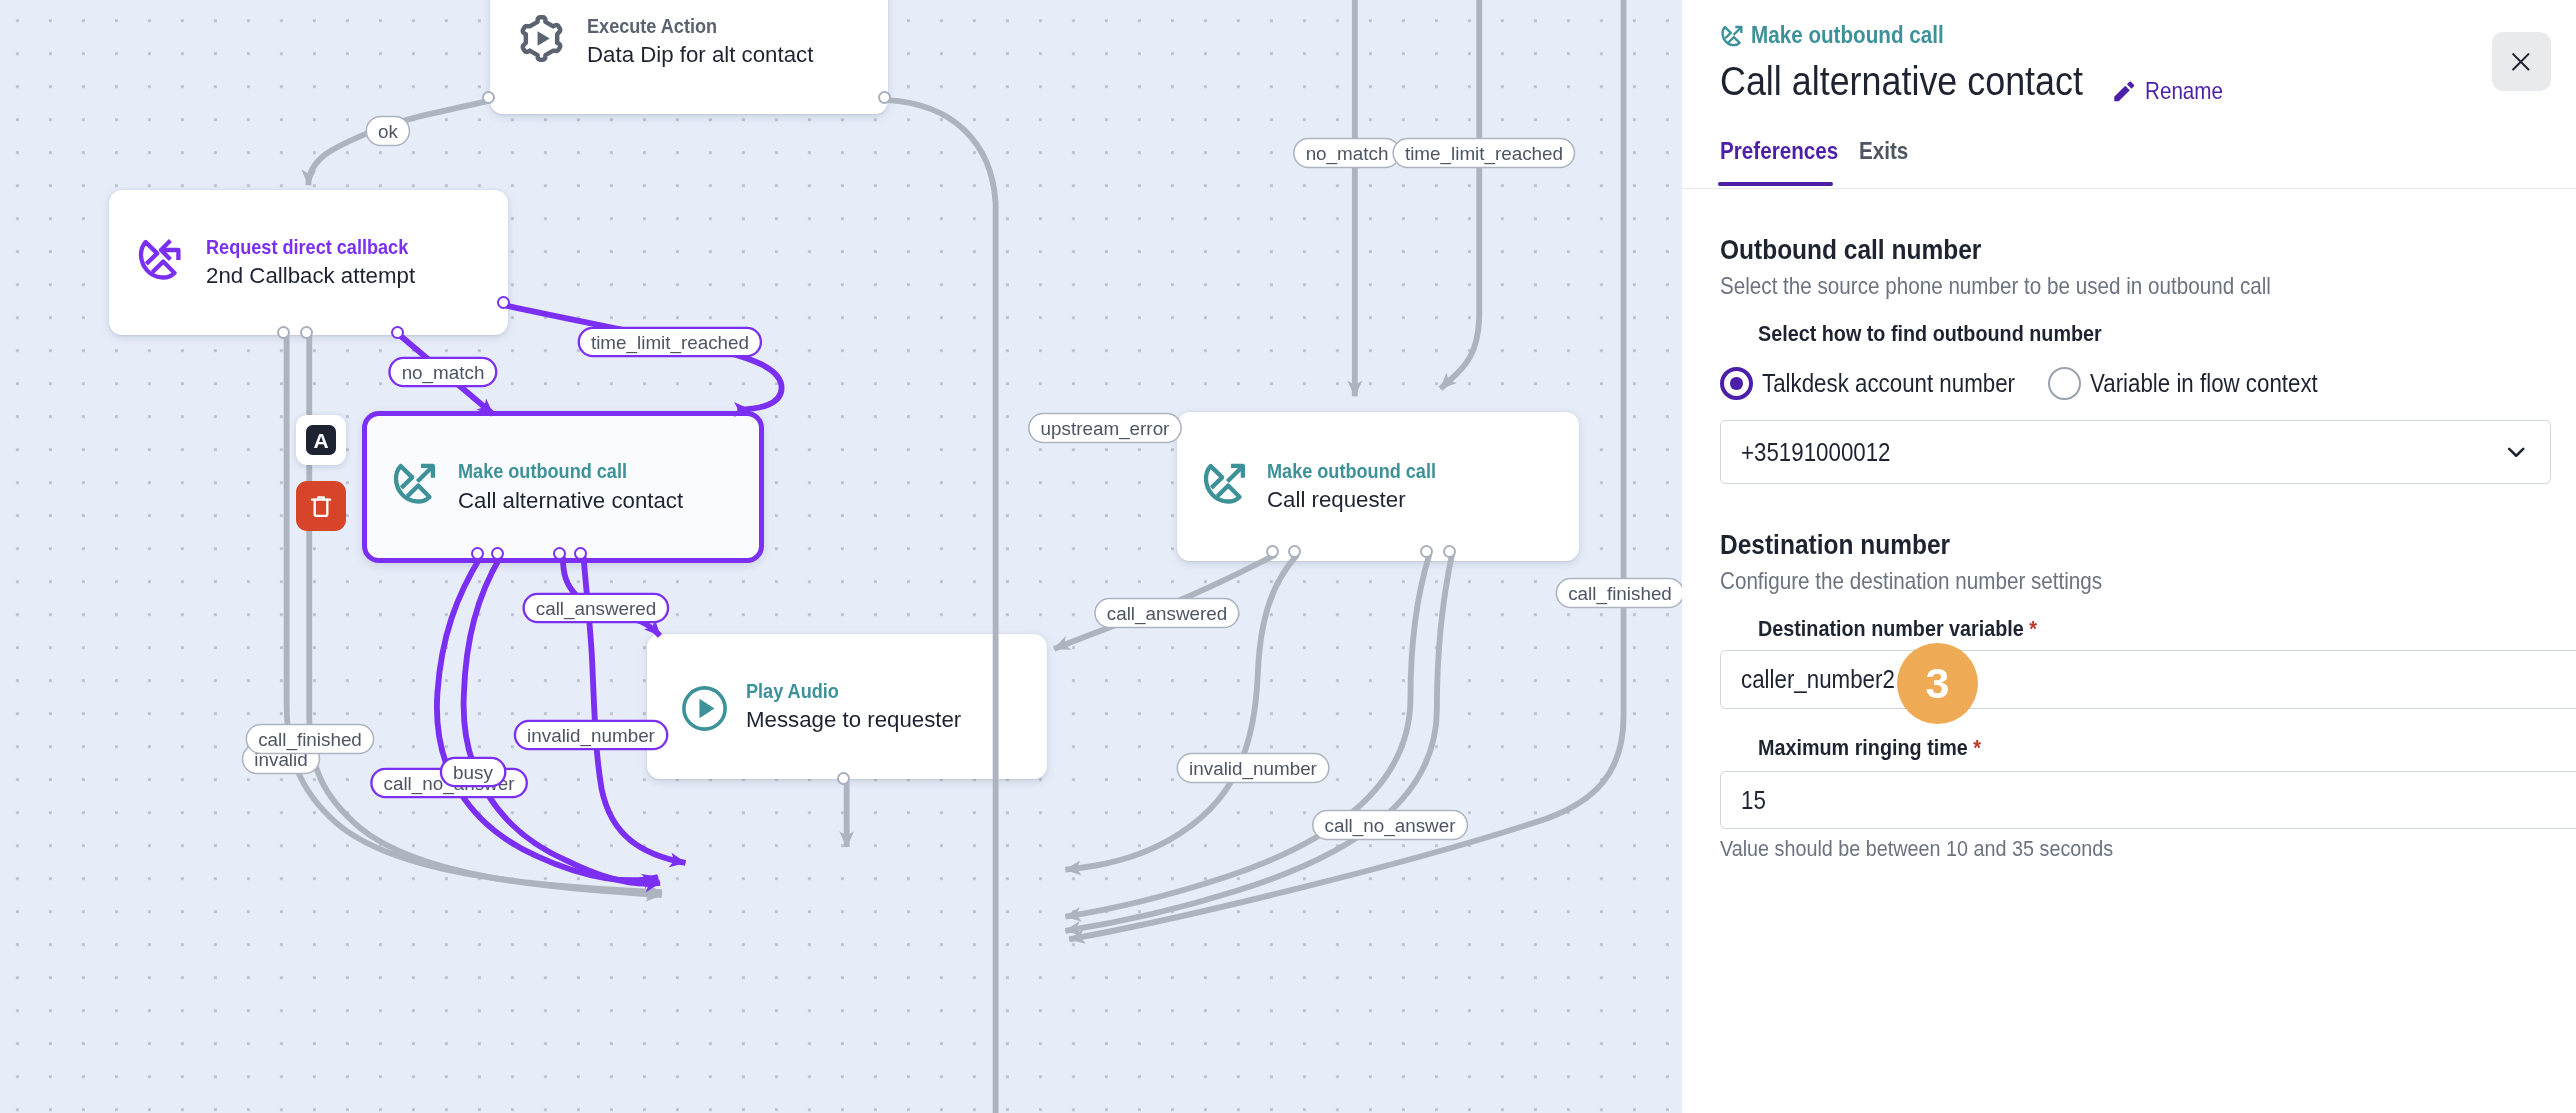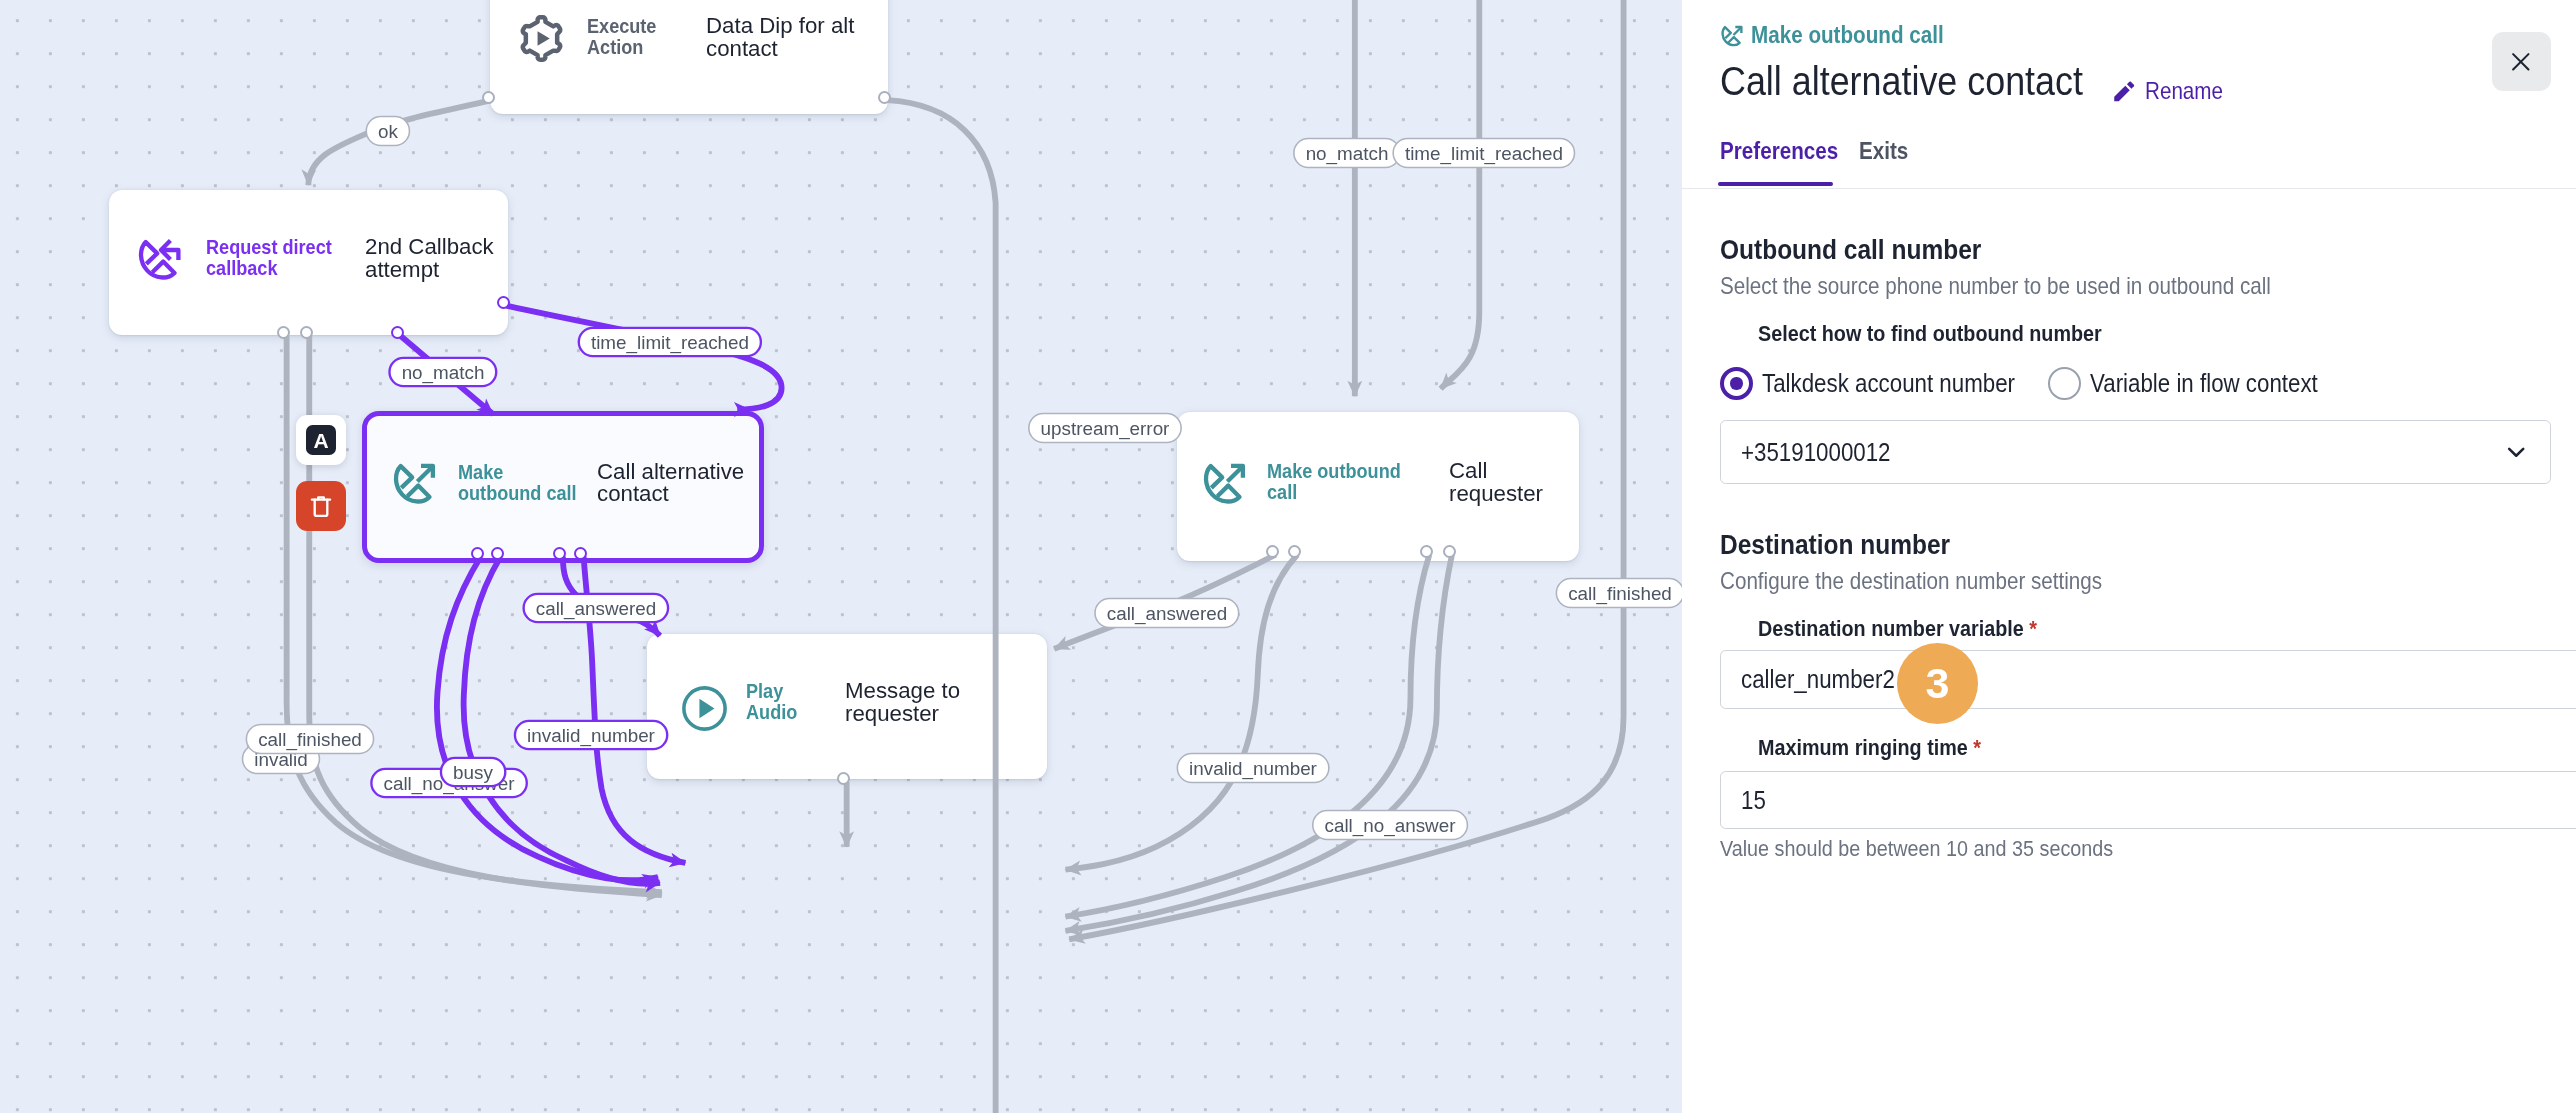--- a/index.html
+++ b/index.html
@@ -13,21 +13,21 @@
             background-image: radial-gradient(circle, #bcc2cd 1.4px, rgba(0,0,0,0) 1.5px);
             background-size: 33px 33px;
             background-position: 0.9px 4.2px;
             overflow:hidden; }
   #edges { position:absolute; left:0; top:0; width:1682px; height:1114px; z-index:3; pointer-events:none; }
 
   .node { position:absolute; background:#fff; border-radius:13.2px; z-index:2;
           box-shadow:0 2.8px 9.4px rgba(44,56,96,.14), 0 0.9px 1.9px rgba(44,56,96,.10);
           display:flex; align-items:center; }
   .node .nicon { flex:0 0 auto; display:flex; align-items:center; justify-content:center; position:relative; top:-2.8px; left:2.8px; }
-  .node .ntext { display:flex; flex-direction:row; justify-content:center; position:relative; top:-0.9px; }
+  .node .ntext { display:flex; flex-direction:column; justify-content:center; position:relative; top:-0.9px; }
   .node .nkind { font-size:21px; font-weight:bold; line-height:1; margin-bottom:8.5px; }
   .node .nkind > span { display:inline-block; transform:scaleX(.862); transform-origin:left center; }
   .node .nname { font-size:22.6px; color:#1d2330; line-height:1; font-weight:400; }
   .node .nname > span { display:inline-block; transform:scaleX(.985); transform-origin:left center; }
 
   .node.selected { border:5.7px solid #7b2ff2; background:#fafbfe;
                    border-radius:17px;
                    box-shadow:0 2.8px 9.4px rgba(44,56,96,.14); }
 
   

